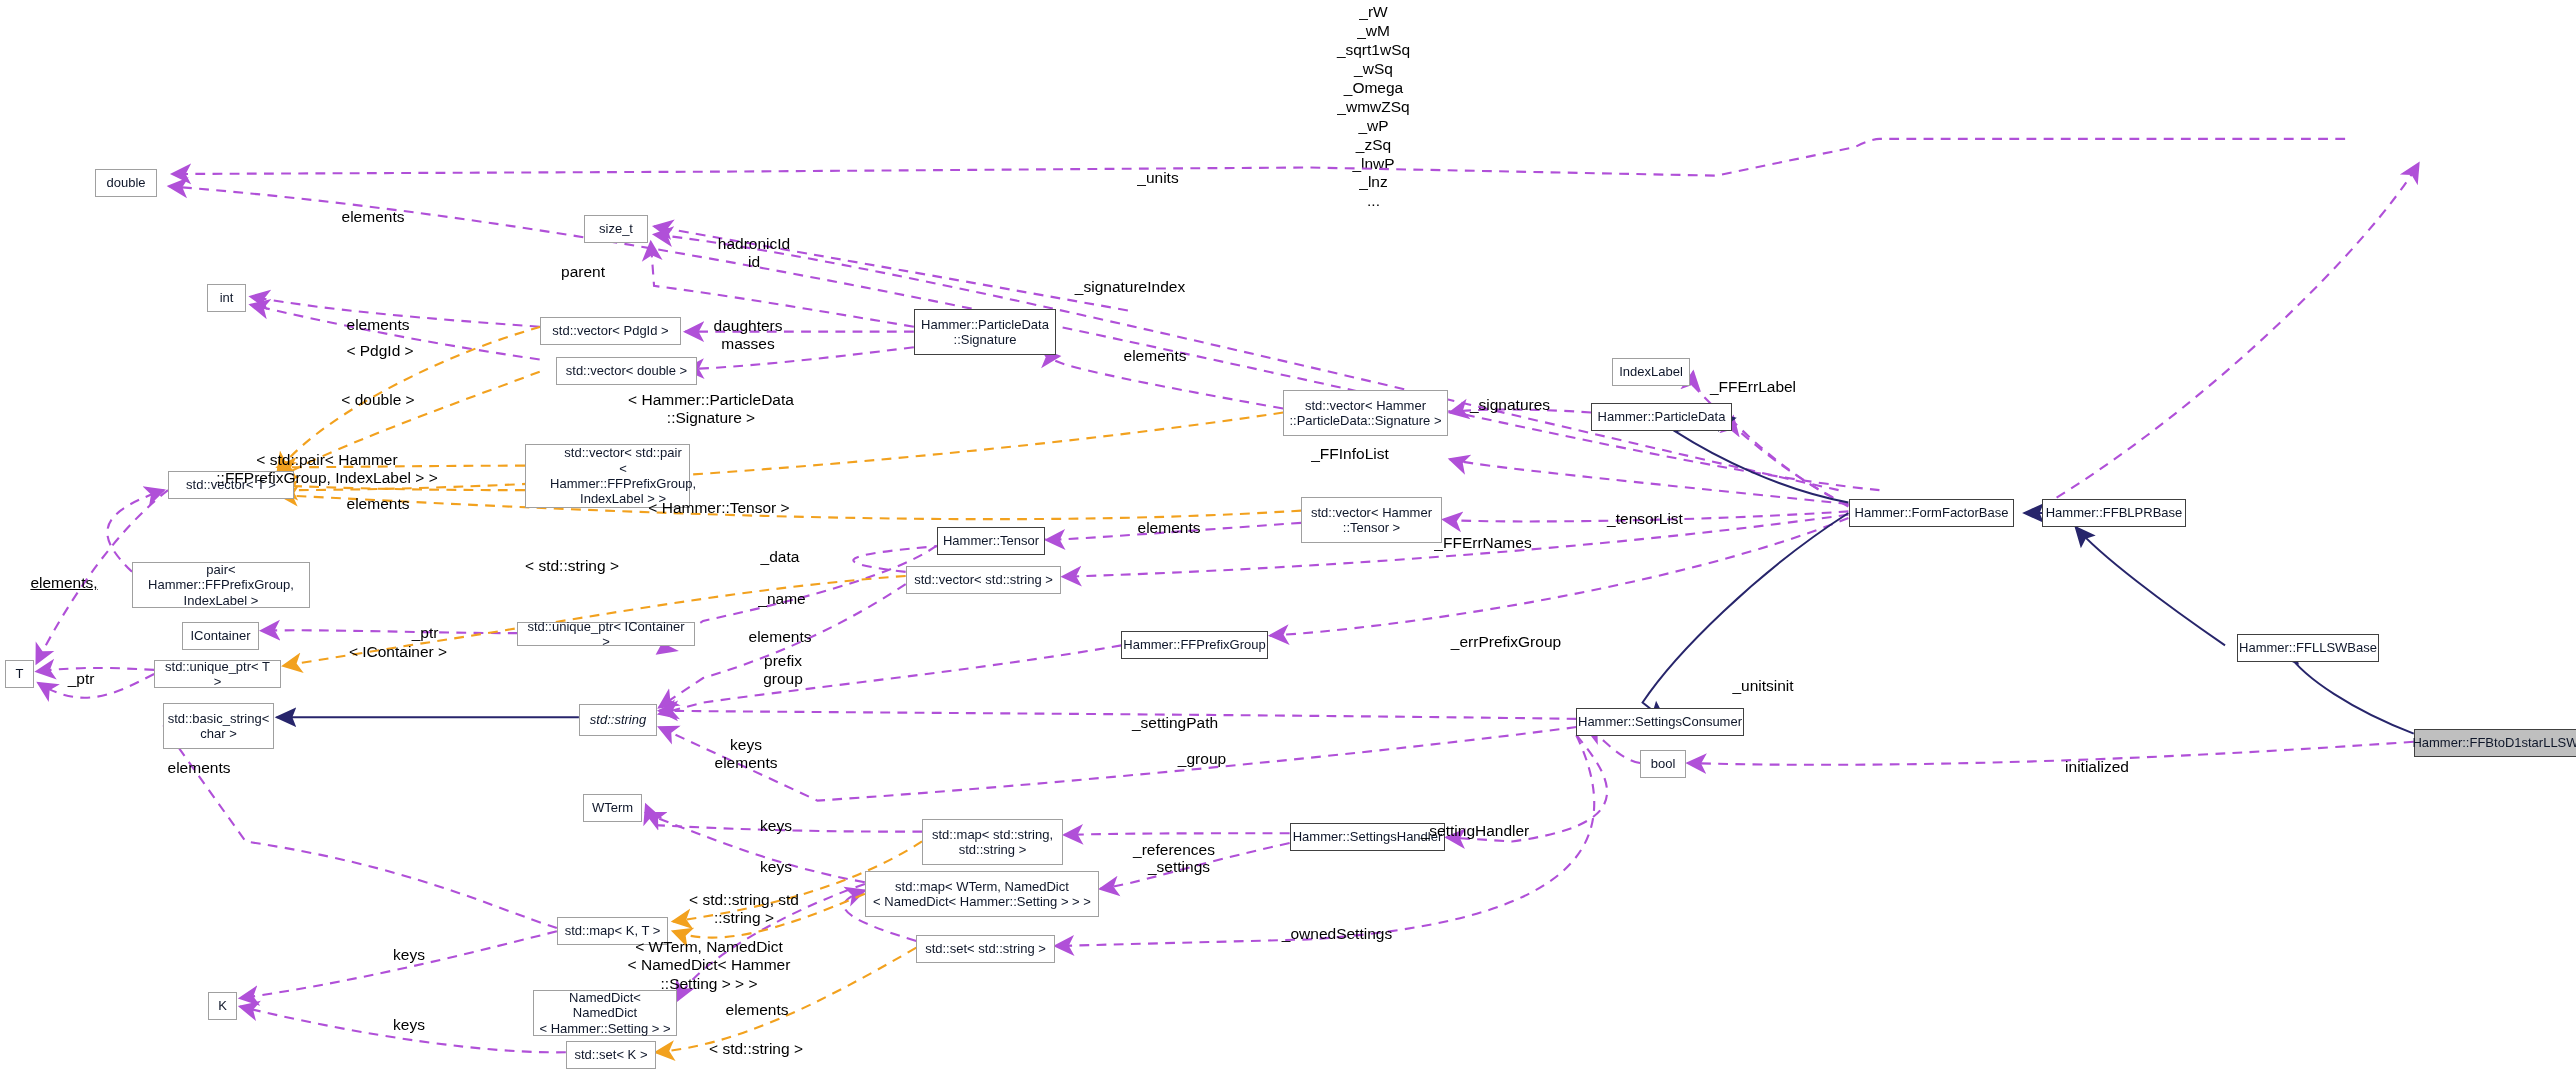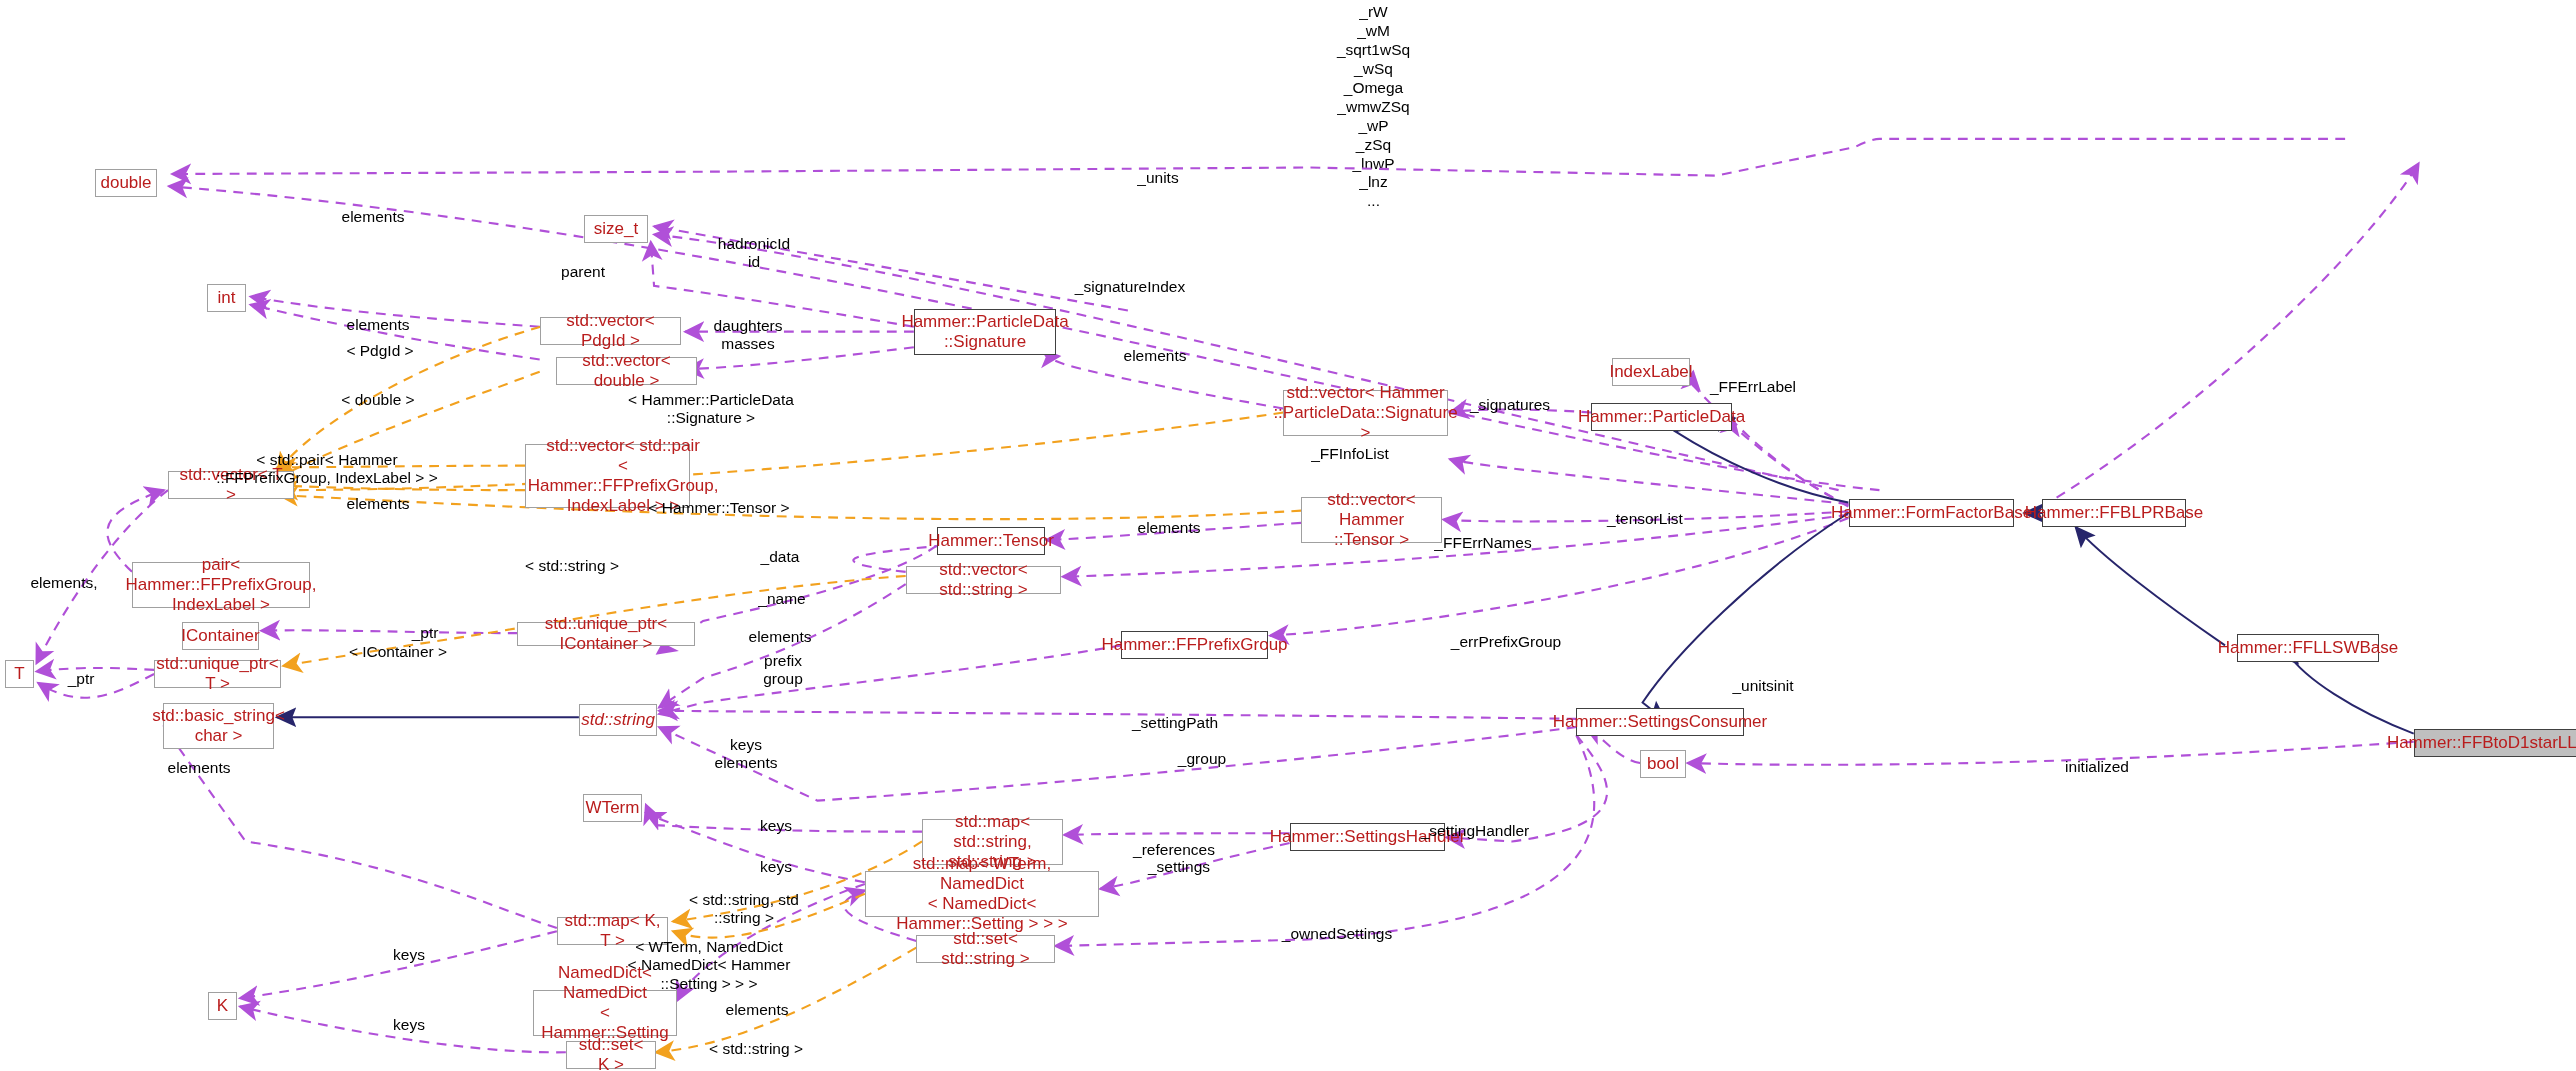--- a/index.html
+++ b/index.html
@@ -14,24 +14,24 @@
   }
   svg.edges{position:absolute;left:0;top:0;width:2576px;height:1071px;pointer-events:none;}
   .node{
     position:absolute;
     box-sizing:border-box;
     display:flex;
     align-items:center;
     justify-content:center;
     text-align:center;
     line-height:1.18;
-    color:#b91c1c;
+    color:#0f172a;
     background:#ffffff;
     white-space:pre-line;
-    font-size:17px;
+    font-size:13px;
     padding:1.6px 4.9px;
   }
   .node.thin{border:0.8px solid #a0a0a0;}
   .node.thick{border:1.6px solid #404040;}
   .node.current{border:1.6px solid #404040;background:#bfbfbf;}
   .elabel{
     position:absolute;
     font-size:15.5px;
     color:#000000;
     white-space:pre-line;
@@ -221,21 +221,21 @@
     <div class="elabel" style="left: 1483px; top: 534px; transform: translateX(-50%);">_FFErrNames</div>
     <div class="elabel" style="left: 782px; top: 590px; transform: translateX(-50%);">_name</div>
     <div class="elabel" style="left: 780px; top: 628px; transform: translateX(-50%);">elements</div>
     <div class="elabel" style="left: 425px; top: 624px; transform: translateX(-50%);">_ptr</div>
     <div class="elabel" style="left: 398px; top: 643px; transform: translateX(-50%);">&lt; IContainer &gt;</div>
     <div class="elabel" style="left: 1506px; top: 633px; transform: translateX(-50%);">_errPrefixGroup</div>
     <div class="elabel" style="left: 783px; top: 652px; transform: translateX(-50%);">prefix
 group</div>
     <div class="elabel" style="left: 81px; top: 670px; transform: translateX(-50%);">_ptr</div>
     <div class="elabel" style="left: 1763px; top: 677px; transform: translateX(-50%);">_unitsinit</div>
-    <div class="elabel" style="left: 64px; top: 574px; transform: translateX(-50%);">elements,</div>
+    <div class="elabel" style="left: 64px; top: 574px; transform: translateX(-50%); text-decoration: underline;">elements,</div>
     <div class="elabel" style="left: 1175px; top: 714px; transform: translateX(-50%);">_settingPath</div>
     <div class="elabel" style="left: 746px; top: 736px; transform: translateX(-50%);">keys
 elements</div>
     <div class="elabel" style="left: 1202px; top: 750px; transform: translateX(-50%);">_group</div>
     <div class="elabel" style="left: 199px; top: 759px; transform: translateX(-50%);">elements</div>
     <div class="elabel" style="left: 2097px; top: 758px; transform: translateX(-50%);">initialized</div>
     <div class="elabel" style="left: 776px; top: 817px; transform: translateX(-50%);">keys</div>
     <div class="elabel" style="left: 1174px; top: 841px; transform: translateX(-50%);">_references</div>
     <div class="elabel" style="left: 1475px; top: 822px; transform: translateX(-50%);">_settingHandler</div>
     <div class="elabel" style="left: 1179px; top: 858px; transform: translateX(-50%);">_settings</div>

